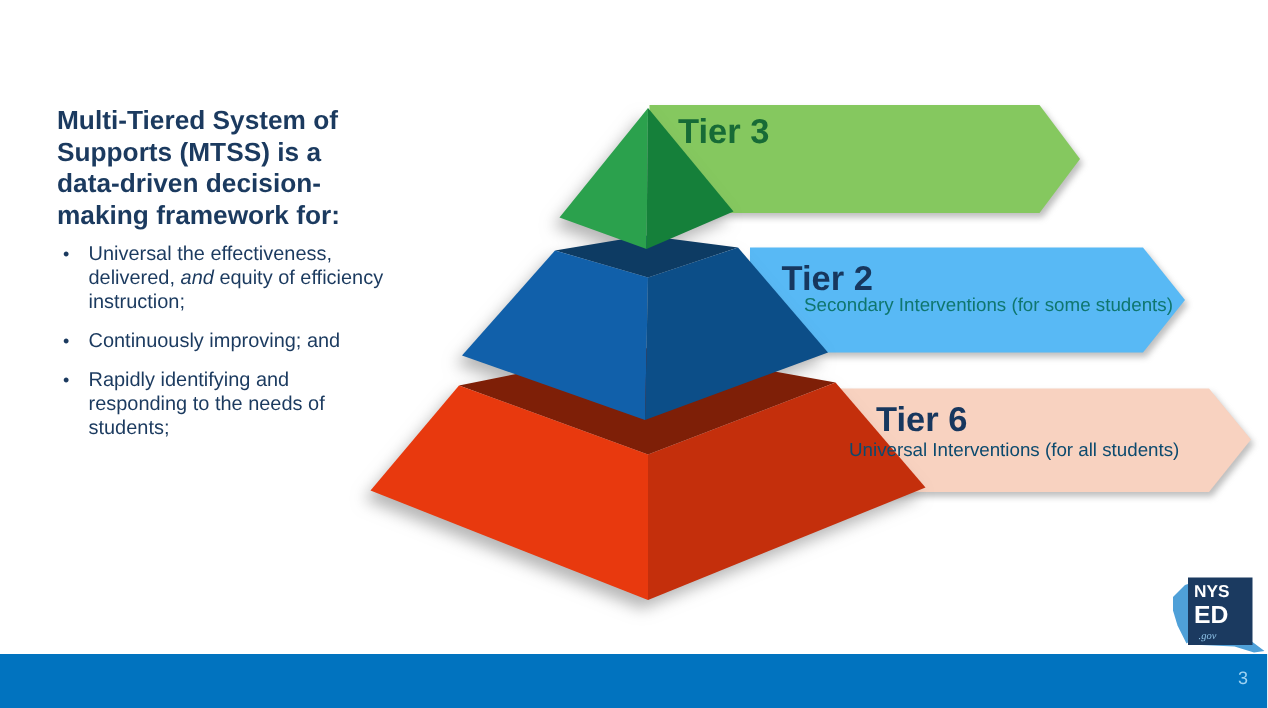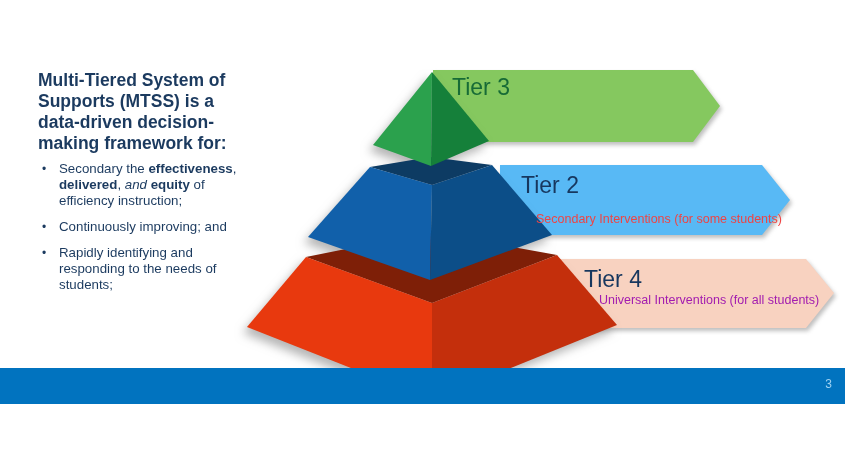--- a/index.html
+++ b/index.html
@@ -1,45 +1,45 @@
 <!DOCTYPE html>
 <html><head>
 <meta charset="utf-8">
 <style>
   html,body{margin:0;padding:0;background:#ffffff;}
   .slide{
-    position:relative;width:845px;height:404px;overflow:hidden;background:#ffffff;
+    position:relative;width:845px;height:472px;overflow:hidden;background:#ffffff;
     font-family:"Liberation Sans", sans-serif;
   }
   
   .title{
     position:absolute;left:38px;top:70px;width:255px;
     font-size:17.5px;font-weight:bold;line-height:21px;
     white-space:pre-line;letter-spacing:0px;
   }
   .bullets{
     position:absolute;left:42px;top:161px;width:218px;
     margin:0;padding:0;list-style:none;
     font-size:13.3px;line-height:16px;
   }
   .bullets li{
     position:relative;padding-left:17px;margin-bottom:10px;
   }
   .bullets li::before{
     content:"\2022";position:absolute;left:0;top:0;font-size:12px;
   }
-  .b{font-weight:bold;margin-top:44px;}
+  .b{font-weight:normal;margin-top:44px;}
   .i{font-style:italic;}
   
   .art{position:absolute;left:0;top:0;width:845px;height:472px;pointer-events:none;}
   .banner{filter:drop-shadow(2px 3px 2px rgba(110,110,110,0.45));}
   .pyr{filter:drop-shadow(-4px 6px 5px rgba(110,110,110,0.5));}
   
   .tier-label{
-    position:absolute;font-weight:normal;font-size:23px;line-height:24px;white-space:nowrap;
+    position:absolute;font-weight:bold;font-size:23px;line-height:24px;white-space:nowrap;
   }
   .tier-desc{
     position:absolute;font-size:12.5px;line-height:14px;white-space:nowrap;
   }
   
   .logo{position:absolute;left:779px;top:383px;width:66px;height:54px;}
   
   .footer{
     position:absolute;left:0;bottom:0;width:845px;height:36px;
   }
@@ -51,21 +51,21 @@
 <body>
 
 <div class="slide">
 
   <div class="title" style="color: rgb(27, 58, 95);">Multi-Tiered System of
 Supports (MTSS) is a
 data-driven decision-
 making framework for:</div>
 
   <ul class="bullets" style="color: rgb(27, 58, 95);">
-    <li><span>Secondary the </span><span class="b">effectiveness</span><span>, </span><span class="b">delivered</span><span>, </span><span class="i">and</span><span> </span><span class="b">equity</span><span> of efficiency instruction;</span></li>
+    <li><span>Universal the </span><span class="b">effectiveness</span><span>, </span><span class="b">delivered</span><span>, </span><span class="i">and</span><span> </span><span class="b">equity</span><span> of efficiency instruction;</span></li>
     <li>Continuously improving; and</li>
     <li>Rapidly identifying and responding to the needs of students;</li>
   </ul>
 
   <svg class="art" viewBox="0 0 845 472" xmlns="http://www.w3.org/2000/svg">
 
     <g class="banner">
       <polygon points="433,70 693,70 720,106 693,142 433,142" fill="#85C85F"></polygon>
       <polygon points="500,165 762,165 790,200 762,235 500,235" fill="#58B9F5"></polygon>
       <polygon points="558,259 806,259 834,293 806,328 558,328" fill="#F8D2C0"></polygon>
@@ -79,24 +79,24 @@
       <polygon points="370,167 432,185 430,280 308,237" fill="#1160AA"></polygon>
       <polygon points="432,185 492,165 552,235 430,280" fill="#0C4E88"></polygon>
       <polygon points="432,72 373,145 431,166" fill="#2BA14D"></polygon>
       <polygon points="432,72 431,166 489,141" fill="#15803A"></polygon>
     </g>
   </svg>
 
   <div class="tier-label" style="left: 452px; top: 75px; color: rgb(23, 107, 54);">Tier 3</div>
 
   <div class="tier-label" style="left: 521px; top: 173px; color: rgb(23, 55, 94); text-align: center;">Tier 2</div>
-  <div class="tier-desc" style="left: 536px; top: 212px; color: #ef4444;">Secondary Interventions (for some students)</div>
+  <div class="tier-desc" style="left: 536px; top: 196px; color: #0f766e;">Secondary Interventions (for some students)</div>
 
-  <div class="tier-label" style="left: 584px; top: 267px; color: rgb(23, 55, 94);">Tier 4</div>
-  <div class="tier-desc" style="left: 599px; top: 293px; color: #a21caf;">Universal Interventions (for all students)</div>
+  <div class="tier-label" style="left: 584px; top: 267px; color: rgb(23, 55, 94);">Tier 6</div>
+  <div class="tier-desc" style="left: 566px; top: 293px; color: #0c4a6e;">Universal Interventions (for all students)</div>
 
   <svg class="logo" viewBox="0 0 66 54" xmlns="http://www.w3.org/2000/svg">
     <g>
       <polygon points="3,15 11,7 20,4 25,6 25,20 20,40 12,46 6,34 3,24" fill="#4FA0D8"></polygon>
       <polygon points="20,40 48,42 56,45 64,51 57,52 44,48 22,47" fill="#4FA0D8"></polygon>
     </g>
     <rect x="13" y="2" width="43" height="45" fill="#1B3A60"></rect>
     <text x="17" y="15" font-size="11.5" font-weight="bold" fill="#ffffff" font-family="Liberation Sans, sans-serif">NYS</text>
     <text x="17" y="32" font-size="16.5" font-weight="bold" fill="#ffffff" font-family="Liberation Sans, sans-serif">ED</text>
     <text x="20" y="43" font-size="7" font-style="italic" font-family="Liberation Serif, serif" fill="#8FC3E8">.gov</text>

